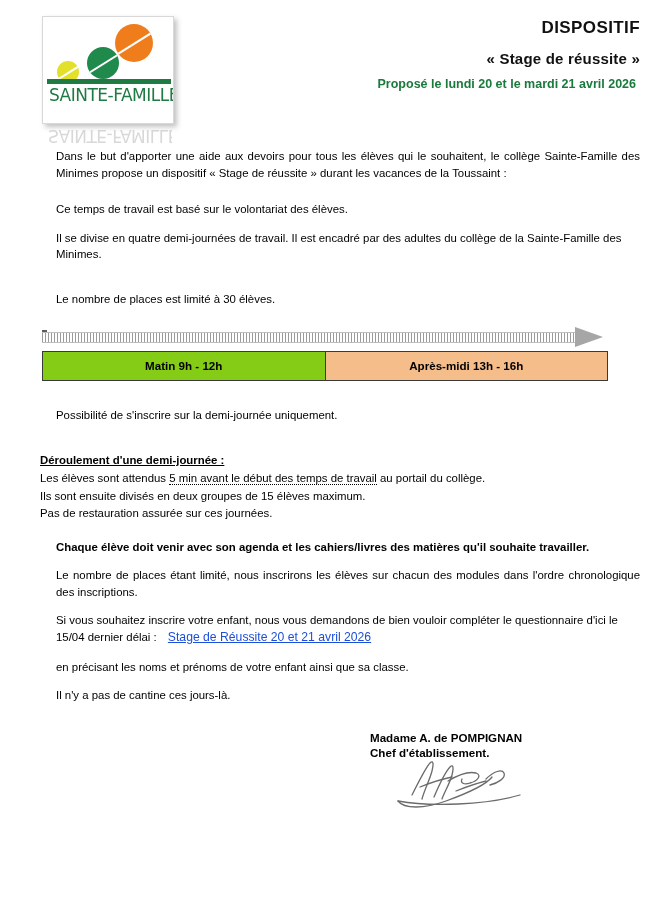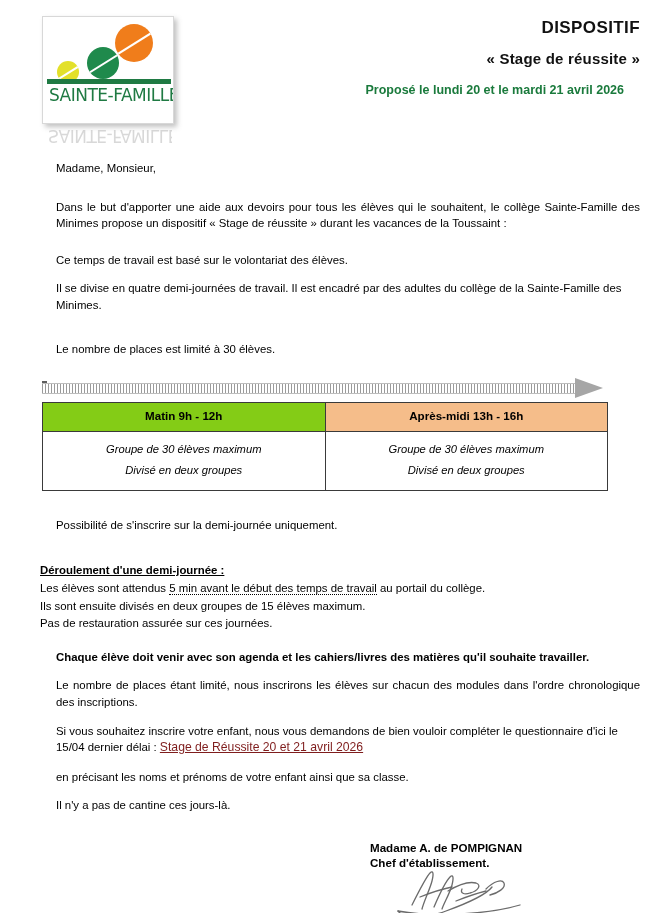--- a/index.html
+++ b/index.html
@@ -121,21 +121,21 @@
     font-size: 15px;
     font-weight: bold;
     color: #111111;
     margin: 0 0 10px 0;
     letter-spacing: 0.2px;
   }
   .title-date {
     font-size: 12.5px;
     font-weight: bold;
     color: #1a7a3c;
-    margin: 16px;
+    margin: 4px;
   }
 
   
   .doc {
     position: relative;
     padding: 0 20px 0 40px;
     font-size: 11.4px;
     line-height: 1.45;
   }
   .p {
@@ -160,22 +160,23 @@
     font-weight: bold;
     text-decoration: underline;
     margin: 0 0 2px 0;
   }
   .line { margin: 0 0 1px 0; }
   .dotted-underline {
     border-bottom: 1.5px dotted #000000;
     padding-bottom: 0px;
   }
   .link {
-    color: #7f1d1d;
+    color: #1d4ed8;
     font-size: 12.2px;
+    margin-left: 8px;
   }
 
   
   .arrow-row {
     position: relative;
     height: 20px;
     margin: 0 0 4px 2px;
     width: 563px;
   }
   .arrow-shaft {
@@ -287,21 +288,20 @@
   <div class="titles">
     <div class="title-main">DISPOSITIF</div>
     <div class="title-sub">« Stage de  réussite »</div>
     <div class="title-date">Proposé le lundi 20 et le mardi 21 avril 2026</div>
   </div>
 
 </div>
 
 <div class="doc">
 
-  <div class="p salutation">Madame, Monsieur,</div>
 
   <div class="p indent justify">Dans le but d'apporter une aide aux devoirs pour tous les élèves qui le souhaitent, le collège Sainte-Famille des Minimes propose un dispositif « Stage de réussite » durant les vacances de la Toussaint :</div>
 
   <div class="spacer-sm"></div>
 
 
   <div class="p indent">Ce temps de travail est basé sur le volontariat des élèves.</div>
 
   <div class="p indent">Il se divise en quatre demi-journées de travail. Il est encadré par des adultes du collège de la Sainte-Famille des Minimes.</div>
 
@@ -315,30 +315,20 @@
     <div class="arrow-tail"></div>
     <div class="arrow-shaft"></div>
     <div class="arrow-head"></div>
   </div>
 
   <table class="schedule">
     <tbody>
       <tr>
         <td class="th-morning">Matin 9h - 12h</td>
         <td class="th-afternoon">Après-midi 13h - 16h</td>
-      </tr>
-      <tr>
-        <td class="body-cell">
-          <div>Groupe de 30 élèves maximum</div>
-          <div>Divisé en deux groupes</div>
-        </td>
-        <td class="body-cell">
-          <div>Groupe de 30 élèves maximum</div>
-          <div>Divisé en deux groupes</div>
-        </td>
       </tr>
     </tbody>
   </table>
 
   <div class="spacer-lg"></div>
 
   <div class="p indent">Possibilité de s'inscrire sur la demi-journée uniquement.</div>
 
   <div class="spacer-md"></div>
 

